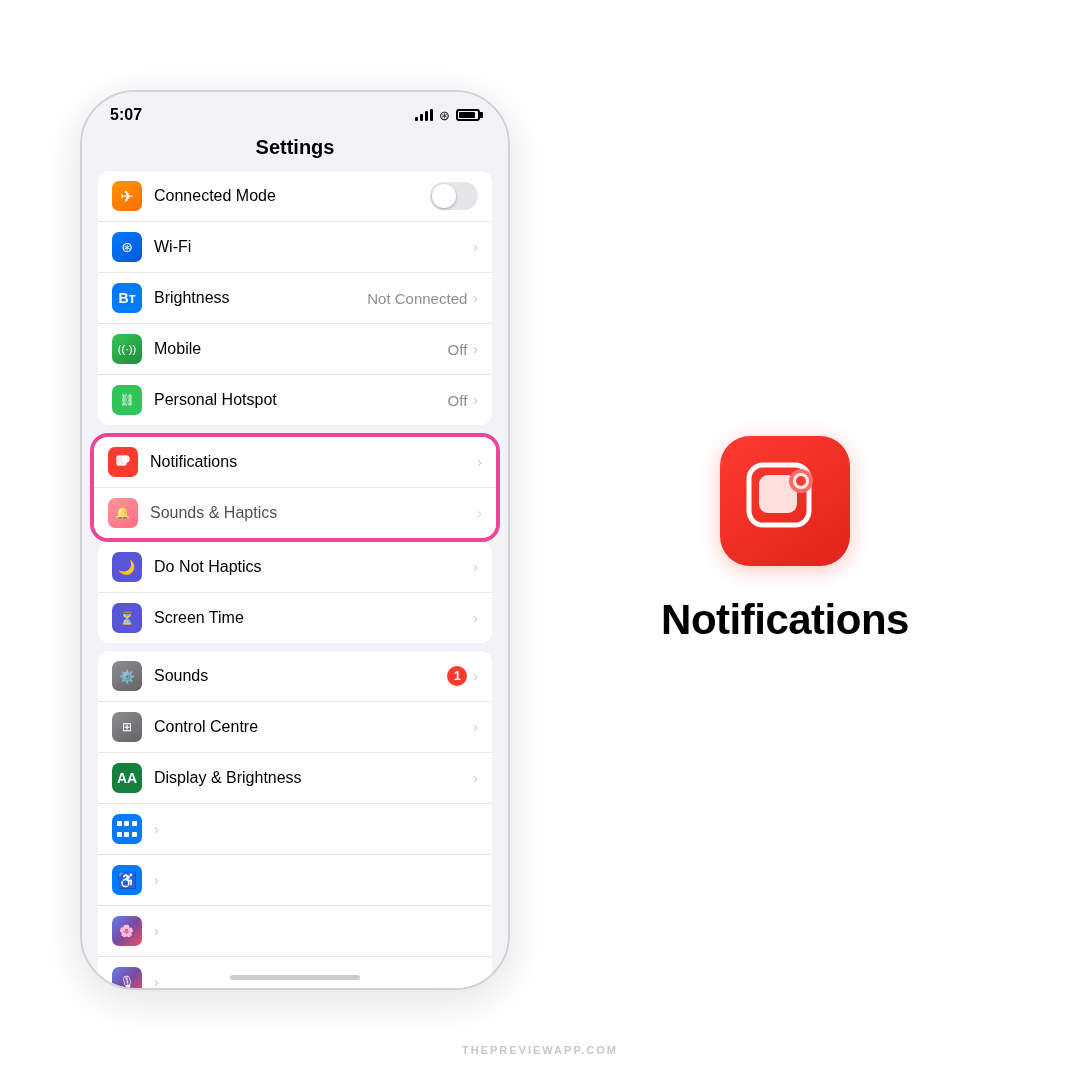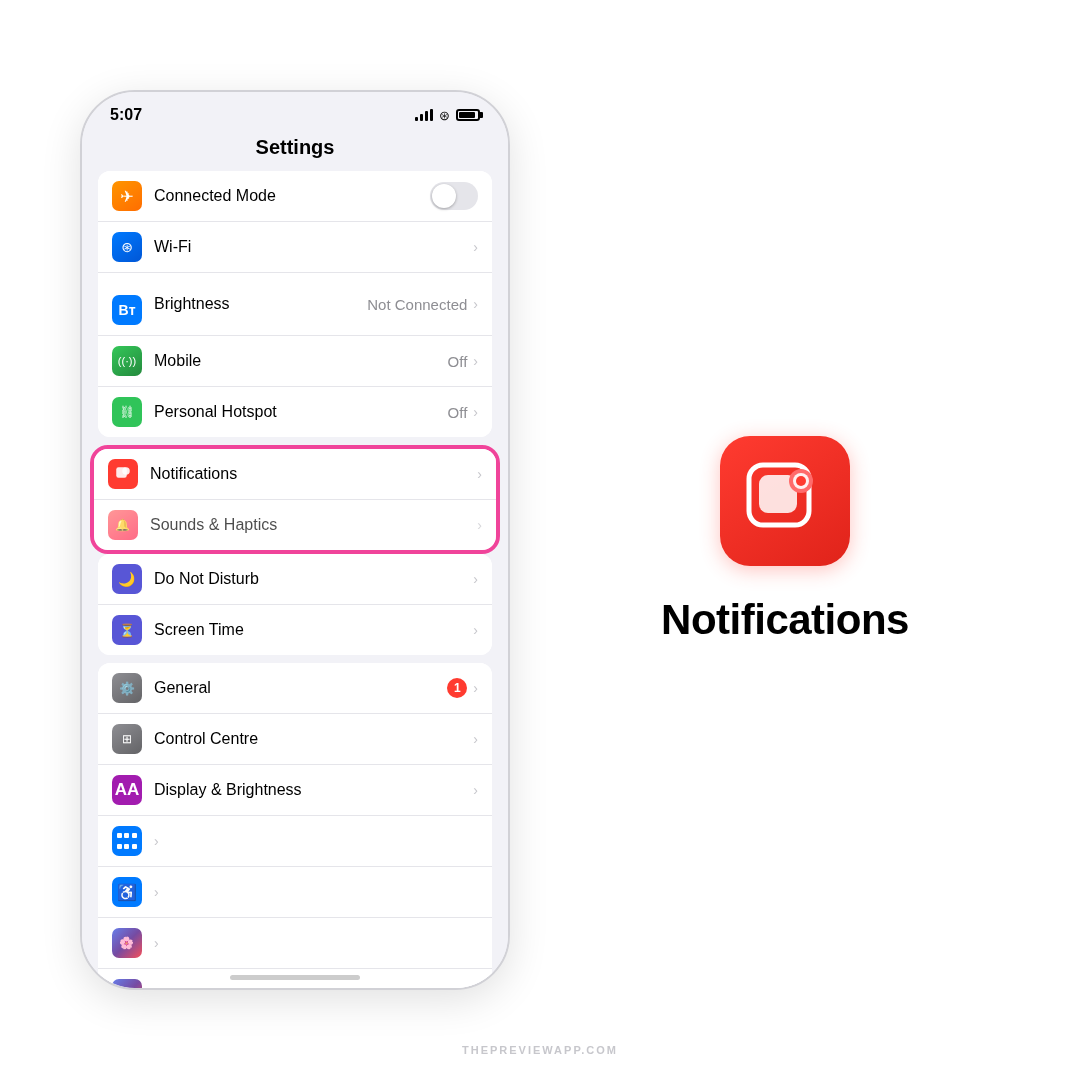--- a/index.html
+++ b/index.html
@@ -326,21 +326,21 @@
           </div>
         </div>
 
         <div class="settings-item">
           <div class="item-icon icon-blue" style="font-size:14px;">⊛</div>
           <span class="item-label">Wi-Fi</span>
           <span class="item-chevron">›</span>
         </div>
 
         <div class="settings-item">
-          <div class="item-icon icon-blue-dark" style="font-size:14px; font-weight:bold;margin-top:12px;">Bᴛ</div>
+          <div class="item-icon icon-blue-dark" style="font-size:14px; font-weight:bold;">Bᴛ</div>
           <span class="item-label">Brightness</span>
           <span class="item-value">Not Connected</span>
           <span class="item-chevron">›</span>
         </div>
 
         <div class="settings-item">
           <div class="item-icon icon-green" style="font-size:11px;">((·))</div>
           <span class="item-label">Mobile</span>
           <span class="item-value">Off</span>
           <span class="item-chevron">›</span>
@@ -372,48 +372,48 @@
           <div class="item-icon" style="background: linear-gradient(145deg, #ff6b6b, #ff2d55); font-size:12px;">🔔</div>
           <span class="item-label">Sounds &amp; Haptics</span>
           <span class="item-chevron">›</span>
         </div>
       </div>
 
       <div class="settings-group">
 
         <div class="settings-item">
           <div class="item-icon" style="background: #5856d6; font-size:14px;">🌙</div>
-          <span class="item-label">Do Not Disturb</span>
+          <span class="item-label">Do Not Haptics</span>
           <span class="item-chevron">›</span>
         </div>
 
         <div class="settings-item">
           <div class="item-icon" style="background: #5856d6; font-size:13px;">⏳</div>
           <span class="item-label">Screen Time</span>
           <span class="item-chevron">›</span>
         </div>
       </div>
 
       <div class="settings-group">
 
         <div class="settings-item">
           <div class="item-icon icon-gray" style="font-size:13px;">⚙️</div>
-          <span class="item-label">General</span>
+          <span class="item-label">Sounds</span>
           <div class="badge">1</div>
           <span class="item-chevron">›</span>
         </div>
 
         <div class="settings-item">
           <div class="item-icon icon-gray" style="font-size:12px;">⊞</div>
           <span class="item-label">Control Centre</span>
           <span class="item-chevron">›</span>
         </div>
 
         <div class="settings-item">
-          <div class="item-icon" style="background: #a21caf; font-size:17px; font-weight:700; color:white;">AA</div>
+          <div class="item-icon" style="background: #15803d; font-size:14px; font-weight:700; color:white;">AA</div>
           <span class="item-label">Display &amp; Brightness</span>
           <span class="item-chevron">›</span>
         </div>
 
         <div class="settings-item">
           <div class="item-icon" style="background: #007aff; font-size:10px; display:grid; grid-template-columns: repeat(3,1fr); gap:2px; padding:5px;">
             <div style="background:white;border-radius:1px;width:5px;height:5px;"></div>
             <div style="background:white;border-radius:1px;width:5px;height:5px;"></div>
             <div style="background:white;border-radius:1px;width:5px;height:5px;"></div>
             <div style="background:white;border-radius:1px;width:5px;height:5px;"></div>

